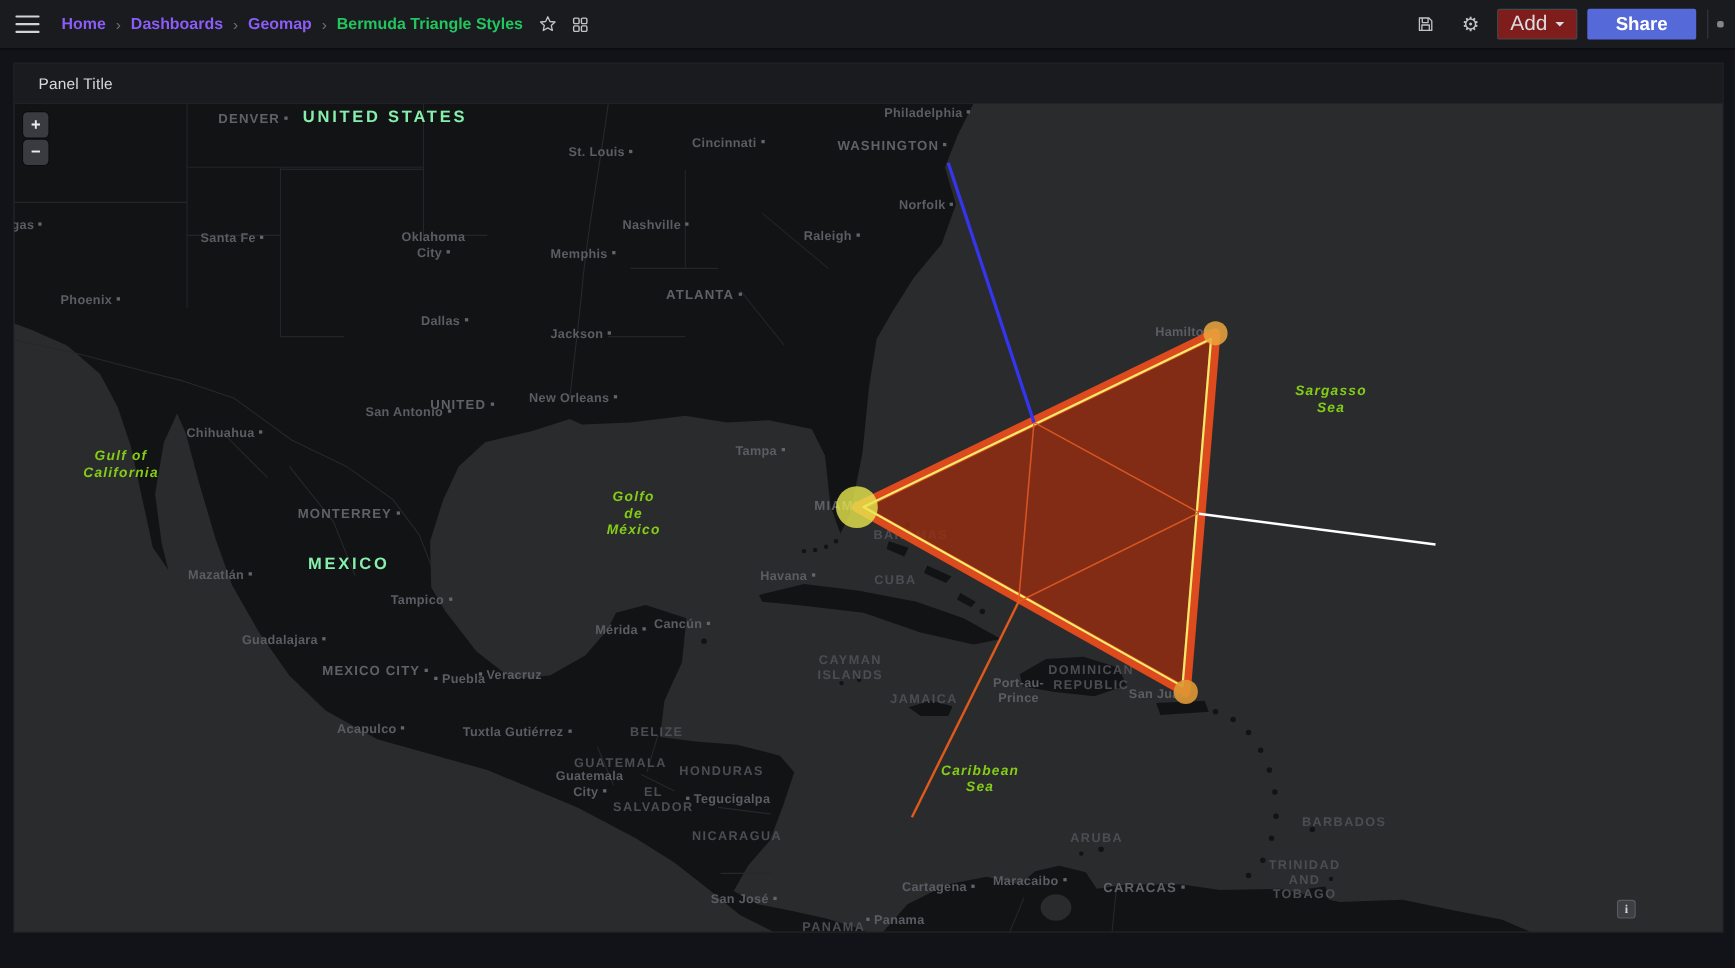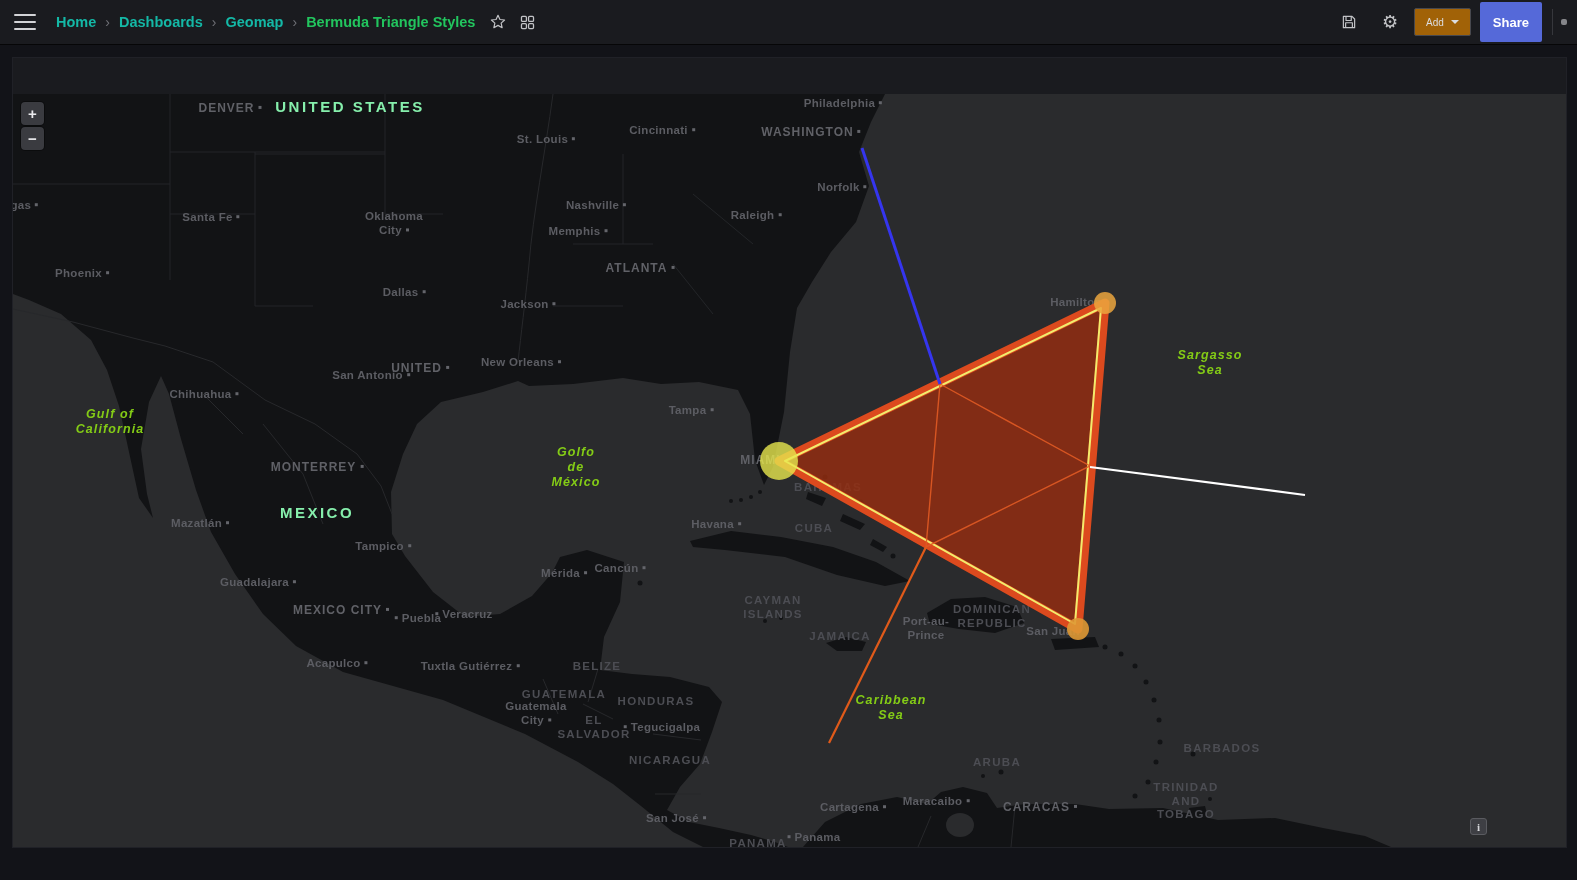--- a/index.html
+++ b/index.html
@@ -11,38 +11,38 @@
   }
   
   .topbar{
     position:absolute;left:0;top:0;width:1577px;height:45px;
     background:#1a1b1f;border-bottom:1px solid #060607;box-sizing:border-box;
     display:flex;align-items:center;padding:0 10px 0 14px;
   }
   .hamburger{width:22px;height:16px;display:flex;flex-direction:column;justify-content:space-between;cursor:pointer;margin-right:20px;}
   .hamburger span{display:block;height:2.4px;background:#d2d3d6;border-radius:1px;}
   .crumbs{display:flex;align-items:center;gap:9px;font-size:14.5px;}
-  .crumb{color:#14b8a6;font-weight:600;cursor:pointer;}
+  .crumb{color:#8b5cf6;font-weight:600;cursor:pointer;}
   .crumb.current{color:#22c55e;font-weight:700;cursor:default;}
   .crumb-sep{color:#6f7076;font-size:14px;}
   .iconbtn{background:none;border:none;padding:4px;margin:0 2px;cursor:pointer;display:flex;align-items:center;justify-content:center;color:#c2c3c6;}
   .iconbtn svg{display:block;}
   .spacer{flex:1;}
   .gear-glyph{font-size:18px;line-height:1;color:#c2c3c6;}
   .add-btn{
     height:28px;box-sizing:border-box;border:1px solid #47484e;border-radius:2px;
-    background:#a16207;color:#dcdde0;font-size:10px;font-weight:500;
+    background:#7f1d1d;color:#dcdde0;font-size:19px;font-weight:500;
     display:flex;align-items:center;gap:7px;padding:0 11px;margin:0 9px 0 10px;cursor:pointer;
     font-family:"Liberation Sans", sans-serif;
   }
   .caret{width:0;height:0;border-left:4px solid transparent;border-right:4px solid transparent;border-top:4.5px solid #dcdde0;}
   .share-btn{
-    height:40px;box-sizing:border-box;border:none;border-radius:2px;
-    background:#5569d9;color:#ffffff;font-size:13px;font-weight:600;
-    padding:0 13px;cursor:pointer;font-family:"Liberation Sans", sans-serif;
+    height:28px;box-sizing:border-box;border:none;border-radius:2px;
+    background:#5569d9;color:#ffffff;font-size:17px;font-weight:600;
+    padding:0 26px;cursor:pointer;font-family:"Liberation Sans", sans-serif;
   }
   .nav-divider{width:1px;height:26px;background:#36373c;margin:0 8px 0 10px;}
   .edge-sliver{width:6px;height:6px;border-radius:2px;background:#85868a;}
   
   .panel{
     position:absolute;left:12px;top:57px;width:1553px;height:789px;
     background:#1a1b1f;border:1px solid #202127;box-sizing:content-box;
   }
   .panel-header{height:36px;display:flex;align-items:center;padding-left:22px;}
   .panel-title{color:#d8d9dc;font-size:14px;font-weight:500;letter-spacing:.2px;}
@@ -119,20 +119,23 @@
   <button class="add-btn">
     <span>Add</span>
     <span class="caret"></span>
   </button>
   <button class="share-btn" style="background: rgb(85, 105, 217);">Share</button>
   <div class="nav-divider"></div>
   <div class="edge-sliver"></div>
 </header>
 
 <section class="panel">
+  <div class="panel-header">
+    <span class="panel-title">Panel Title</span>
+  </div>
 
   <div class="map">
 
     <svg class="layer" width="1553" height="753" viewBox="0 0 1553 753">
       <g fill="#121315" stroke="none">
 
         <path d="M0 0 H872 L858 28 L846 58 L856 92 L843 128 L818 158 L799 188 L784 214 L777 258 L771 318 L760 373 L751 391 L742 366 L737 320 L725 296 L686 288 L648 290 L610 284 L560 290 L516 292 L505 287 L470 298 L428 308 L404 330 L390 360 L378 398 L379 440 L392 462 L420 498 L452 523 L487 520 L519 502 L539 479 L547 463 L574 456 L611 468 L607 508 L591 543 L587 576 L619 580 L657 583 L696 593 L709 608 L699 638 L687 670 L667 693 L654 716 L676 728 L706 734 L738 741 L762 748 L775 753 L690 753 L660 738 L628 712 L600 690 L565 668 L512 640 L430 606 L330 578 L283 552 L250 520 L222 480 L198 438 L183 396 L168 345 L156 300 L148 282 L136 308 L128 355 L134 400 L140 424 L126 404 L116 358 L106 312 L94 276 L78 246 L48 220 L16 206 L0 200 Z"></path>
 
         <path d="M677 447 L718 437 L768 443 L820 453 L863 468 L897 487 L872 492 L824 481 L772 463 L712 456 L680 453 Z"></path>
 
@@ -221,21 +224,21 @@
         <div class="mlabel city" style="left: 533px; top: 46px;"><span>St. Louis</span><span class="mdot"></span></div>
         <div class="mlabel city" style="left: 649px; top: 37px;"><span>Cincinnati</span><span class="mdot"></span></div>
         <div class="mlabel city" style="left: 830px; top: 10px;"><span>Philadelphia</span><span class="mdot"></span></div>
         <div class="mlabel ccity" style="left: 798px; top: 38px;"><span>WASHINGTON</span><span class="mdot"></span></div>
         <div class="mlabel city" style="left: 829px; top: 94px;"><span>Norfolk</span><span class="mdot"></span></div>
         <div class="mlabel city" style="left: 583px; top: 112px;"><span>Nashville</span><span class="mdot"></span></div>
         <div class="mlabel city" style="left: 743px; top: 122px;"><span>Raleigh</span><span class="mdot"></span></div>
         <div class="mlabel city" style="left: 198px; top: 124px;"><span>Santa Fe</span><span class="mdot"></span></div>
         <div class="mlabel city" style="left: 381px; top: 130px;"><span>Oklahoma
 City</span><span class="mdot"></span></div>
-        <div class="mlabel city" style="left: 517px; top: 138px; margin-left: 48px;"><span>Memphis</span><span class="mdot"></span></div>
+        <div class="mlabel city" style="left: 517px; top: 138px;"><span>Memphis</span><span class="mdot"></span></div>
         <div class="mlabel ccity" style="left: 627px; top: 174px;"><span>ATLANTA</span><span class="mdot"></span></div>
         <div class="mlabel city" style="left: 69px; top: 180px;"><span>Phoenix</span><span class="mdot"></span></div>
         <div class="mlabel city" style="left: 391px; top: 199px;"><span>Dallas</span><span class="mdot"></span></div>
         <div class="mlabel city" style="left: 515px; top: 211px;"><span>Jackson</span><span class="mdot"></span></div>
         <div class="mlabel ccity" style="left: 407px; top: 274px;"><span>UNITED</span><span class="mdot"></span></div>
         <div class="mlabel city" style="left: 343px; top: 282px; margin-left: 15px;"><span>San Antonio</span><span class="mdot"></span></div>
         <div class="mlabel city" style="left: 508px; top: 269px;"><span>New Orleans</span><span class="mdot"></span></div>
         <div class="mlabel city" style="left: 678px; top: 317px;"><span>Tampa</span><span class="mdot"></span></div>
         <div class="mlabel ccity" style="left: 751px; top: 366px;"><span>MIAMI</span><span class="mdot"></span></div>
         <div class="mlabel city" style="left: 191px; top: 301px;"><span>Chihuahua</span><span class="mdot"></span></div>

